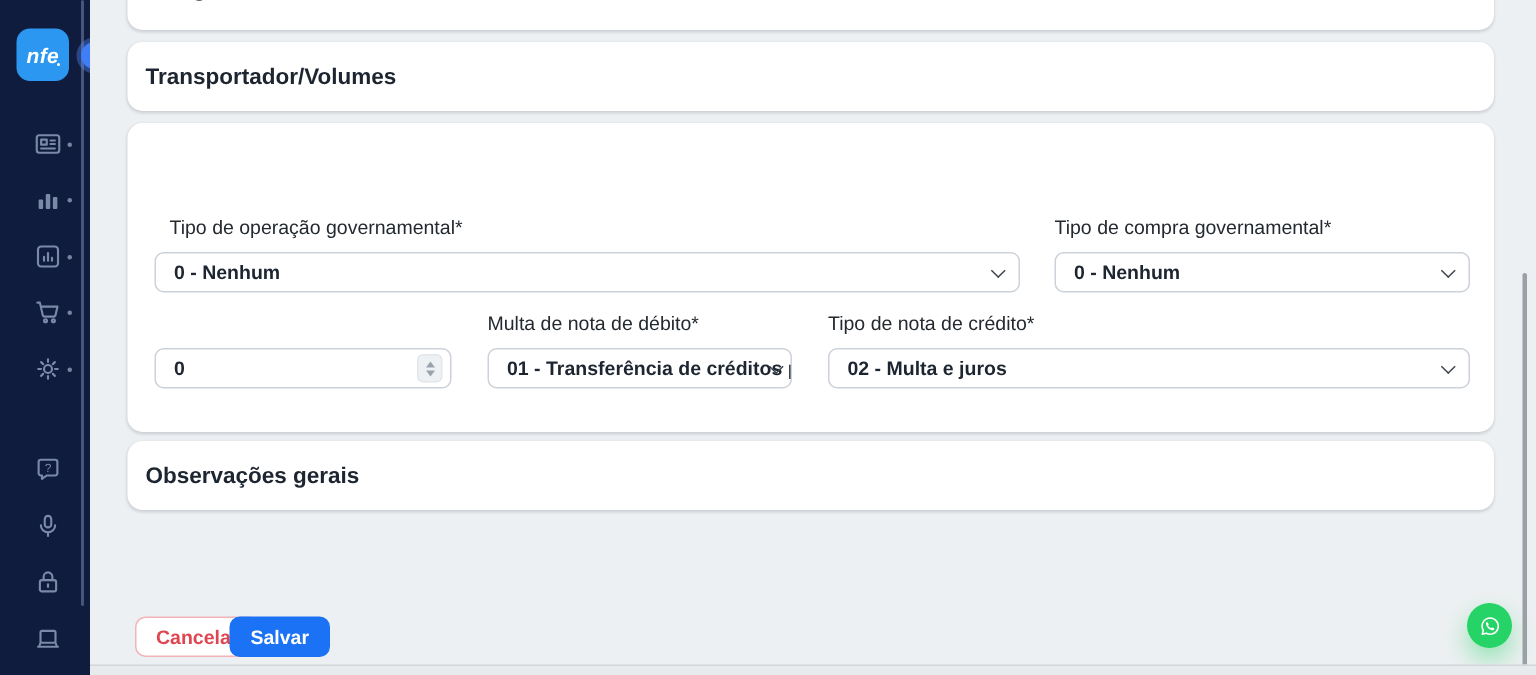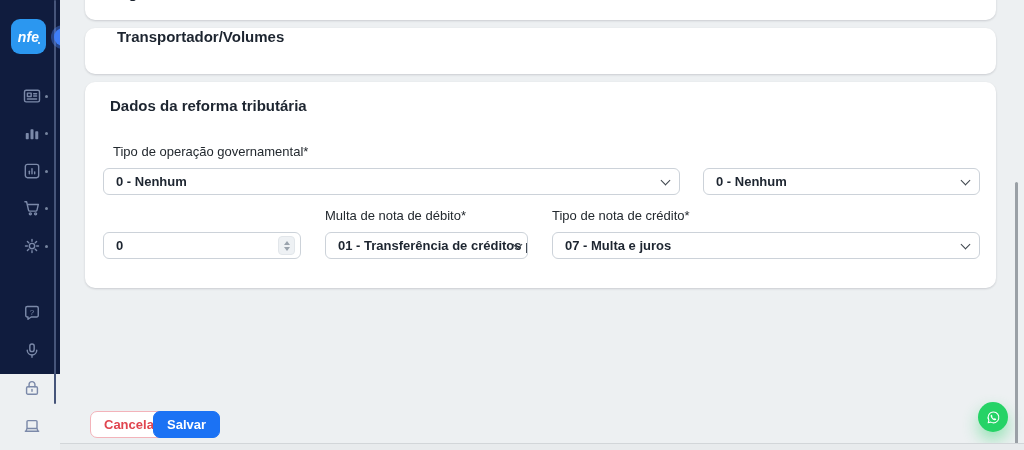--- a/index.html
+++ b/index.html
@@ -1,38 +1,38 @@
 <!DOCTYPE html>
 <html><head>
 <meta charset="utf-8">
 <style>
   html,body{margin:0;padding:0;background:#dfe2e6;font-family:"Liberation Sans",sans-serif;}
   .stage{position:relative;width:1024px;height:450px;overflow:hidden;background:#edf0f2;}
 
   
-  .sidebar{position:absolute;left:0;top:0;width:60px;height:374px;background:#101c3e;}
+  .sidebar{position:absolute;left:0;top:0;width:60px;height:450px;background:#101c3e;}
   .sidebar-scrollline{position:absolute;left:54px;top:0;width:2px;height:404px;background:#46557a;border-radius:2px;}
   .logo{position:absolute;left:11px;top:19px;width:35px;height:35px;border-radius:9px;background:#2b97f0;
         color:#fff;display:flex;align-items:center;justify-content:center;
         font-weight:700;font-style:italic;font-size:14px;letter-spacing:.2px;}
   .logo .logodot{position:absolute;right:6px;bottom:10px;width:2.5px;height:2.5px;border-radius:50%;background:#fff;}
   .expand-btn{position:absolute;left:54px;top:28px;width:18px;height:18px;border-radius:50%;background:#3f7ef7;
         box-shadow:0 0 0 3px rgba(84,140,255,.38);display:flex;align-items:center;justify-content:center;}
   .expand-btn .chev-right{width:5px;height:5px;border-top:2px solid #fff;border-right:2px solid #fff;
         transform:rotate(45deg) translate(-1px,1px);}
   .nav-ic{position:absolute;left:22px;width:20px;height:20px;color:#7b89a9;}
   .nav-ic svg{width:20px;height:20px;display:block;}
   .nav-dot{position:absolute;left:45px;width:3px;height:3px;border-radius:50%;background:#76849f;}
 
   
   .main-bg{position:absolute;left:60px;top:0;width:964px;height:450px;background:#edf0f2;}
   .card{position:absolute;left:85px;width:911px;background:#fff;border-radius:10px;
         box-shadow:0 1px 2px rgba(16,24,40,.10),0 1px 3px rgba(16,24,40,.06);}
   .card-title{font-size:15px;font-weight:700;color:#1d2530;}
-  .header-card{display:flex;align-items:flex-start;padding-left:32px;box-sizing:border-box;}
+  .header-card{display:flex;align-items:center;padding-left:12px;box-sizing:border-box;}
 
   .flabel{position:absolute;font-size:13px;color:#23292f;font-weight:400;white-space:nowrap;}
   .field{position:absolute;height:27px;background:#fff;border:1px solid #ccd2d9;border-radius:6px;
         display:flex;align-items:center;padding:0 24px 0 12px;box-sizing:border-box;
         font-size:13px;font-weight:600;color:#1d2530;white-space:nowrap;overflow:hidden;}
   .chev{position:absolute;right:10px;top:50%;width:6px;height:6px;border-right:1.6px solid #3d444c;
         border-bottom:1.6px solid #3d444c;transform:translateY(-72%) rotate(45deg);}
   .numfield{padding-right:30px;}
   .spinner{position:absolute;right:5px;top:3px;width:17px;height:19px;background:#eef1f4;border:1px solid #e2e6ea;
         border-radius:4px;display:flex;flex-direction:column;align-items:center;justify-content:center;gap:2px;box-sizing:border-box;}
@@ -150,28 +150,28 @@
 
   <div class="card" style="top:-36px;height:56px;">
     <div class="card-title" style="position:absolute;left:25px;top:20px;">Pagamento</div>
   </div>
 
   <div class="card header-card" style="top:28px;height:46px;">
     <div class="card-title">Transportador/Volumes</div>
   </div>
 
   <div class="card" style="top:82px;height:206px;">
-    <div class="card-title" style="position:absolute;left:25px;top:15px;">Dados da reforma tributária</div>
 
     <div class="flabel" style="left:28px;top:62px;">Tipo de operação governamental*</div>
     <div class="field" style="left:18px;top:86px;width:577px;">
       <span>0 - Nenhum</span>
       <span class="chev"></span>
     </div>
 
+    <div class="flabel" style="left:618px;top:62px;">Tipo de compra governamental*</div>
     <div class="field" style="left:618px;top:86px;width:277px;">
       <span>0 - Nenhum</span>
       <span class="chev"></span>
     </div>
 
     <div class="field numfield" style="left:18px;top:150px;width:198px;">
       <span>0</span>
       <span class="spinner">
         <span class="tri-up"></span>
         <span class="tri-down"></span>
@@ -179,25 +179,28 @@
     </div>
 
     <div class="flabel" style="left:240px;top:126px;">Multa de nota de débito*</div>
     <div class="field" style="left:240px;top:150px;width:203px;padding-right:18px;">
       <span>01 - Transferência de créditos para</span>
       <span class="chev" style="right:6px;"></span>
     </div>
 
     <div class="flabel" style="left:467px;top:126px;">Tipo de nota de crédito*</div>
     <div class="field" style="left:467px;top:150px;width:428px;">
-      <span>07 - Multa e juros</span>
+      <span>02 - Multa e juros</span>
       <span class="chev"></span>
     </div>
   </div>
 
+  <div class="card header-card" style="top:294px;height:46px;">
+    <div class="card-title">Observações gerais</div>
+  </div>
 
 
   <div class="btn btn-cancel">Cancelar</div>
   <div class="btn btn-save">Salvar</div>
 
   <div class="whatsapp">
     <span>
         <svg viewBox="0 0 24 24">
           <path d="M12 4.3a7.6 7.6 0 0 0-6.5 11.6l-1 3.6 3.7-1A7.6 7.6 0 1 0 12 4.3z" fill="none" stroke="#fff" stroke-width="1.5" stroke-linejoin="round"></path>
           <path d="M9.6 8.6c-.3-.7-1.5-.6-1.6.6-.1 1.7 1 3.8 2.6 5.1 1.3 1 3.3 1.9 4.5 1.3 1-.5.9-1.6.2-1.9l-1.5-.6c-.6-.2-.9.4-1.3.6-.9-.3-2.3-1.6-2.6-2.6.3-.3.9-.7.6-1.3z" fill="#fff"></path>

